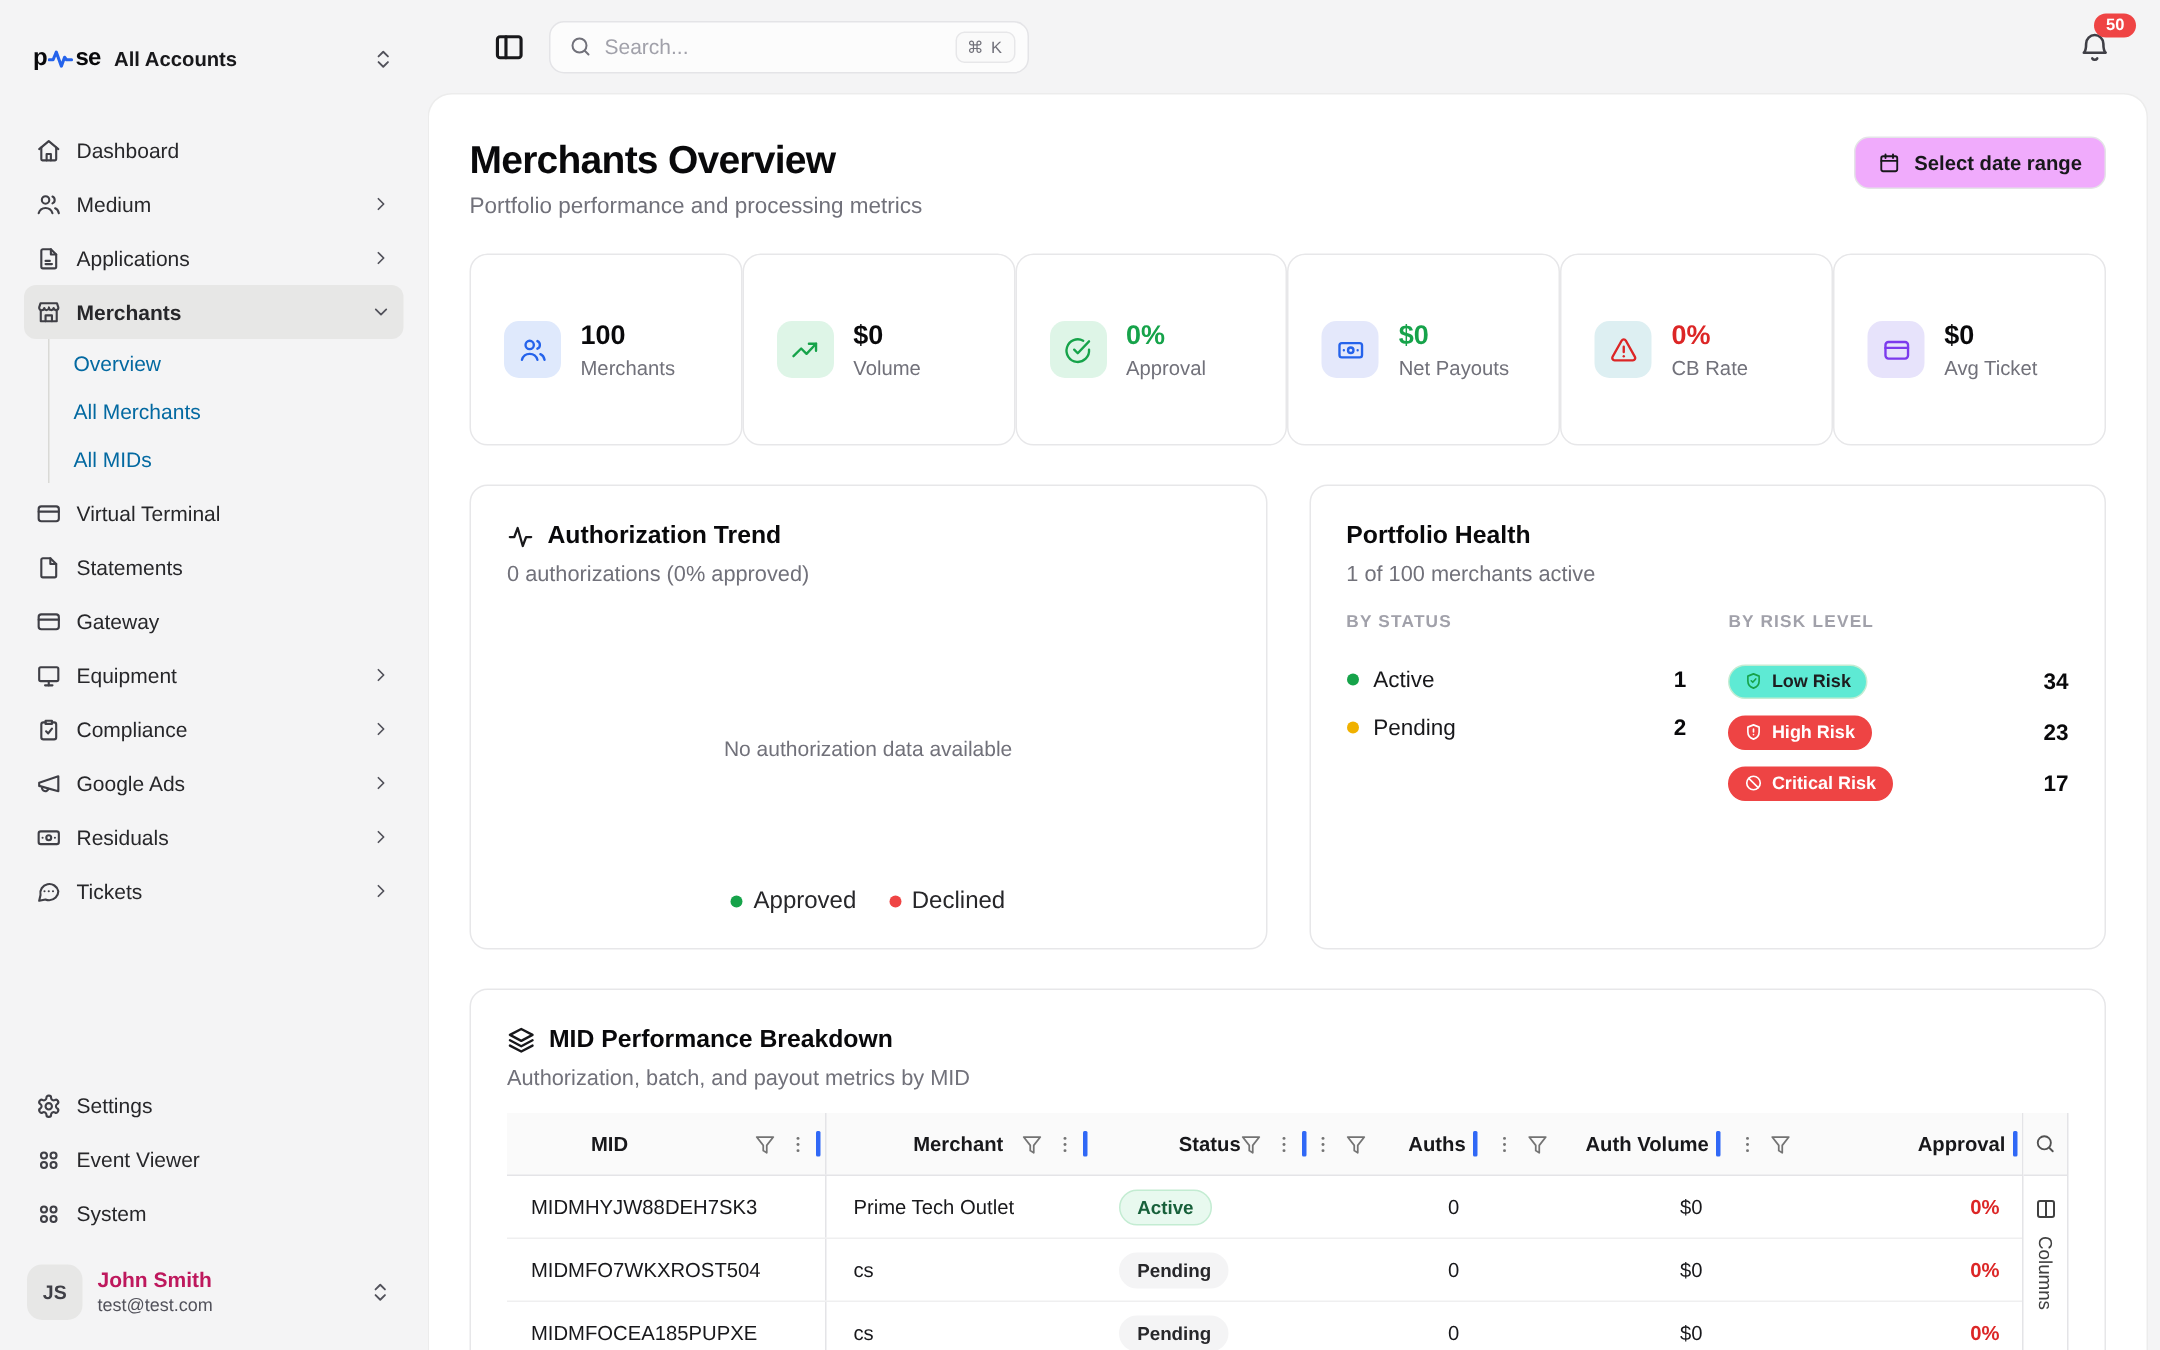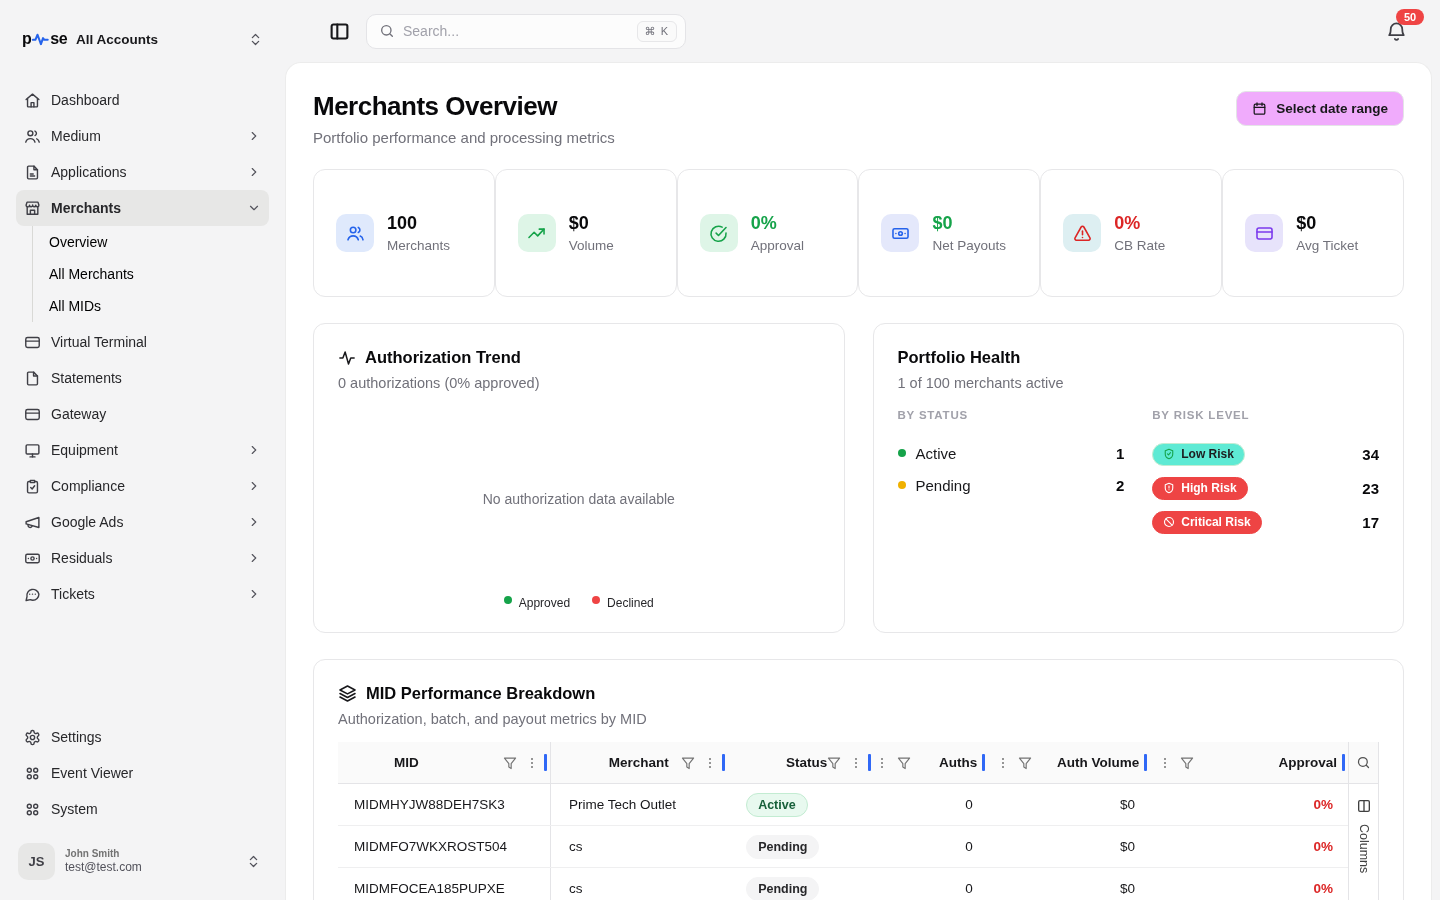--- a/index.html
+++ b/index.html
@@ -19,27 +19,27 @@
   .logo svg { margin:0 1px; }
   .brand-account { font-size:13.5px; font-weight:700; color:#18181b; }
   .brand .updown { margin-left:auto; color:#52525b; }
   .nav { margin-top:26px; display:flex; flex-direction:column; }
   .nav-item { height:36px; display:flex; align-items:center; gap:10px; padding:0 8px; border-radius:8px;
               font-size:14px; color:#27272a; cursor:pointer; }
   .nav-item .ic { color:#3f3f46; }
   .nav-item .chev { margin-left:auto; color:#52525b; }
   .nav-item.active { background:#e7e7e6; font-weight:600; }
   .submenu { margin-left:16px; border-left:1px solid #d9d9d6; display:flex; flex-direction:column; margin-bottom:2px; }
-  .sub-item { height:32px; display:flex; align-items:center; padding-left:16px; font-size:14px; color:#000000; cursor:pointer; }
+  .sub-item { height:32px; display:flex; align-items:center; padding-left:16px; font-size:14px; color:#0369a1; cursor:pointer; }
   .nav-footer { margin-top:auto; }
   .user-row { margin-top:12px; display:flex; align-items:center; gap:10px; padding:4px 2px; cursor:pointer; }
   .avatar { width:37px; height:37px; border-radius:10px; background:#e7e7e6; color:#3f3f46;
             display:flex; align-items:center; justify-content:center; font-size:13px; font-weight:600; }
   .user-meta { display:flex; flex-direction:column; line-height:1.25; }
-  .user-name { font-size:10px; font-weight:700; color:#737373; }
+  .user-name { font-size:14px; font-weight:700; color:#be185d; }
   .user-email { font-size:12px; color:#52525b; }
   .user-row .updown { margin-left:auto; margin-right:6px; color:#52525b; }
 
   
   .main { flex:1; display:flex; flex-direction:column; padding-right:8px; min-width:0; }
   .topbar { height:62px; flex:none; display:flex; align-items:center; padding-left:44px; }
   .panel-btn { color:#18181b; cursor:pointer; }
   .searchbox { margin-left:16px; width:320px; height:35px; border:1px solid #e4e4e7; border-radius:10px;
                background:#fcfcfc; display:flex; align-items:center; padding:0 8px 0 12px; gap:8px; }
   .searchbox .ic { color:#71717a; }
@@ -70,21 +70,21 @@
   .stat-label { font-size:13.5px; color:#71717a; margin-top:3px; }
 
   
   .charts { margin-top:26px; display:grid; grid-template-columns:1fr 1fr; gap:28px; }
   .panel { border:1px solid #e7e7e9; border-radius:12px; background:#fff; padding:24px; height:310px; position:relative; }
   .panel-title-row { display:flex; align-items:center; gap:9px; }
   .panel-title { font-size:16.5px; font-weight:700; color:#09090b; }
   .panel-sub { margin-top:8px; font-size:14.5px; color:#71717a; }
   .empty-msg { margin-top:100px; text-align:center; font-size:14px; color:#71717a; }
   .legend { position:absolute; bottom:22px; left:0; right:0; display:flex; justify-content:center; gap:22px; }
-  .legend-item { display:flex; gap:7px; font-size:12px; color:#27272a; }
+  .legend-item { display:flex; align-items:center; gap:7px; font-size:16px; color:#27272a; }
   .dot { width:8px; height:8px; border-radius:50%; }
 
   .ph-cols { margin-top:18px; display:grid; grid-template-columns:1fr 1fr; gap:28px; }
   .ph-col-head { font-size:11.5px; font-weight:700; letter-spacing:0.07em; color:#a1a1aa; }
   .ph-rows { margin-top:16px; display:flex; flex-direction:column; }
   .ph-status-row { height:32px; display:flex; align-items:center; }
   .ph-status-row .lbl { margin-left:10px; font-size:15px; color:#18181b; }
   .ph-status-row .cnt { margin-left:auto; font-size:15px; font-weight:600; color:#09090b; }
   .ph-risk-row { height:34px; display:flex; align-items:center; }
   .ph-risk-row .cnt { margin-left:auto; font-size:15px; font-weight:600; color:#09090b; }

